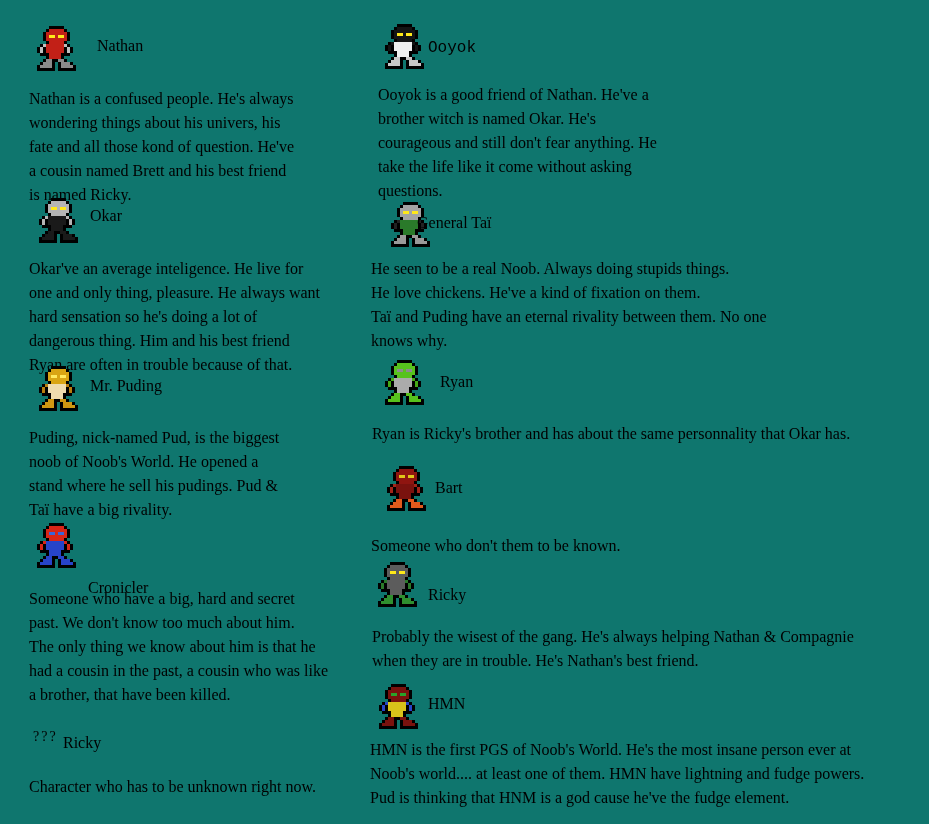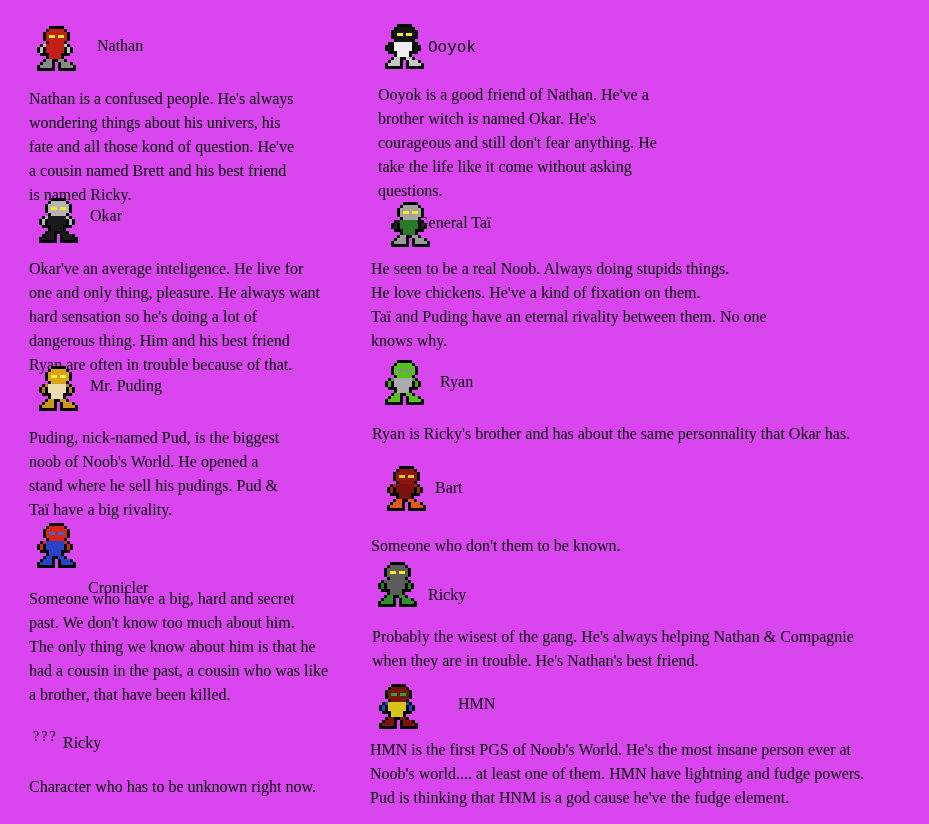--- a/index.html
+++ b/index.html
@@ -1,20 +1,20 @@
 <!DOCTYPE html>
 <html><head>
 <meta charset="utf-8">
 <style>
   html, body { margin: 0; padding: 0; background: #ffffff; }
   #page {
     position: relative;
     width: 929px;
     height: 824px;
-    background: #d946ef;
+    background: #0f766e;
     color: #000000;
     font-family: "Liberation Serif", "DejaVu Serif", serif;
     overflow: hidden;
   }
   .char { position: static; }
   .sprite { position: absolute; width: 45px; height: 45px; }
   .sprite svg { display: block; }
   .char-name {
     position: absolute;
     font-size: 16px;
@@ -70,21 +70,21 @@
 
   #bart      .sprite    { left: 384px; top: 466px; }
   #bart      .char-name { left: 435px; top: 480px; }
   #bart      .char-desc { left: 371px; top: 534px; width: 430px; }
 
   #ricky     .sprite    { left: 375px; top: 562px; }
   #ricky     .char-name { left: 428px; top: 587px; }
   #ricky     .char-desc { left: 372px; top: 625px; width: 525px; }
 
   #hmn       .sprite    { left: 376px; top: 684px; }
-  #hmn       .char-name { left: 428px; top: 696px; margin-left: 30px; }
+  #hmn       .char-name { left: 428px; top: 696px; }
   #hmn       .char-desc { left: 370px; top: 738px; width: 535px; }
 </style>
 </head>
 <body>
 
 <div id="page">
 
   <div class="char" id="nathan">
     <div class="sprite">
         <svg width="45" height="45" viewBox="0 0 15 15" shape-rendering="crispEdges" xmlns="http://www.w3.org/2000/svg">

